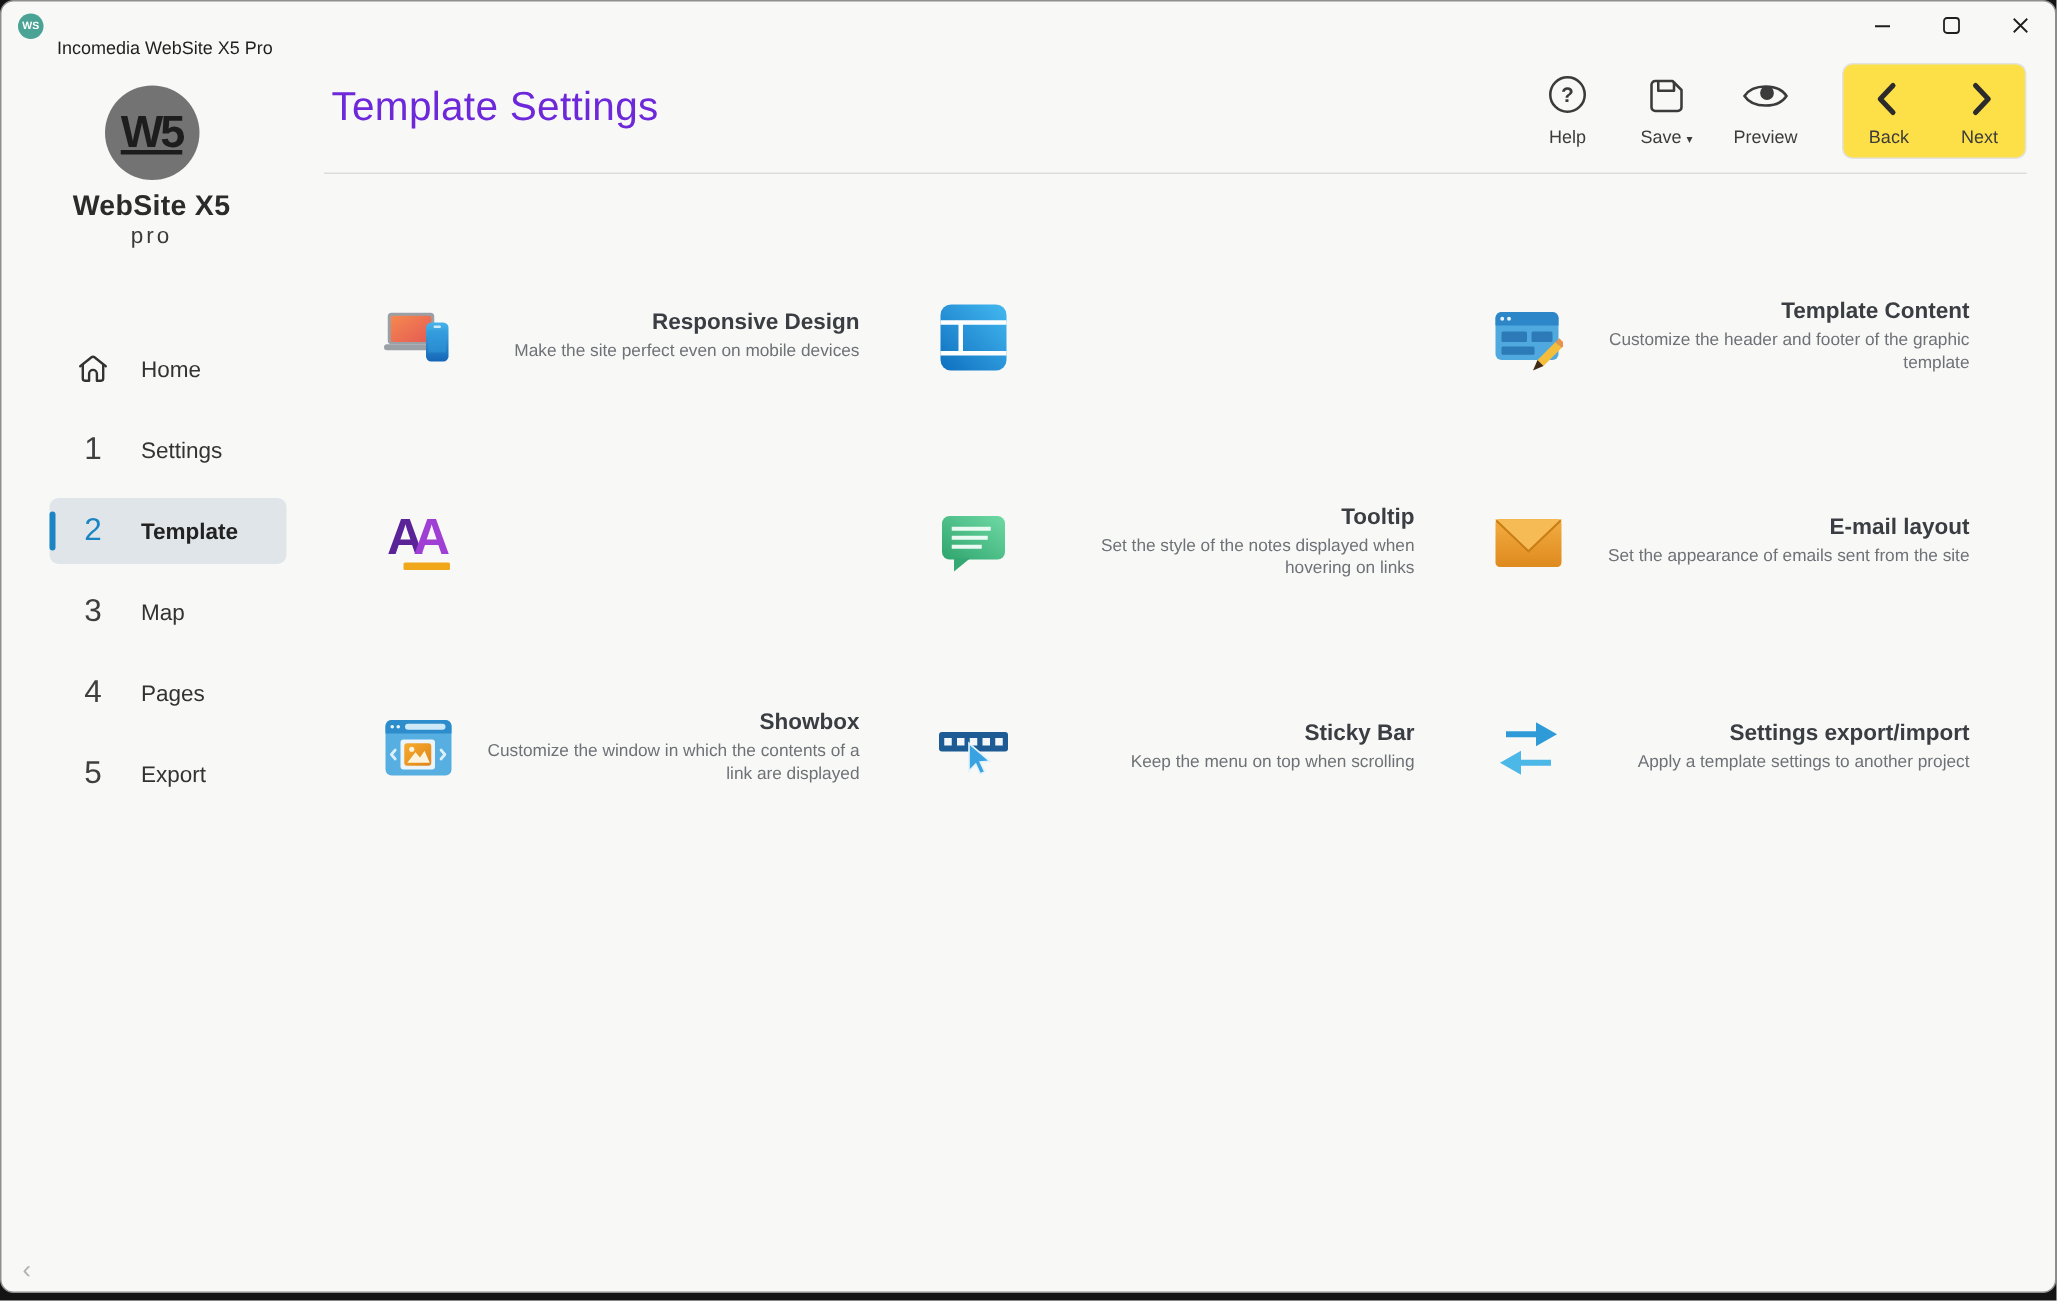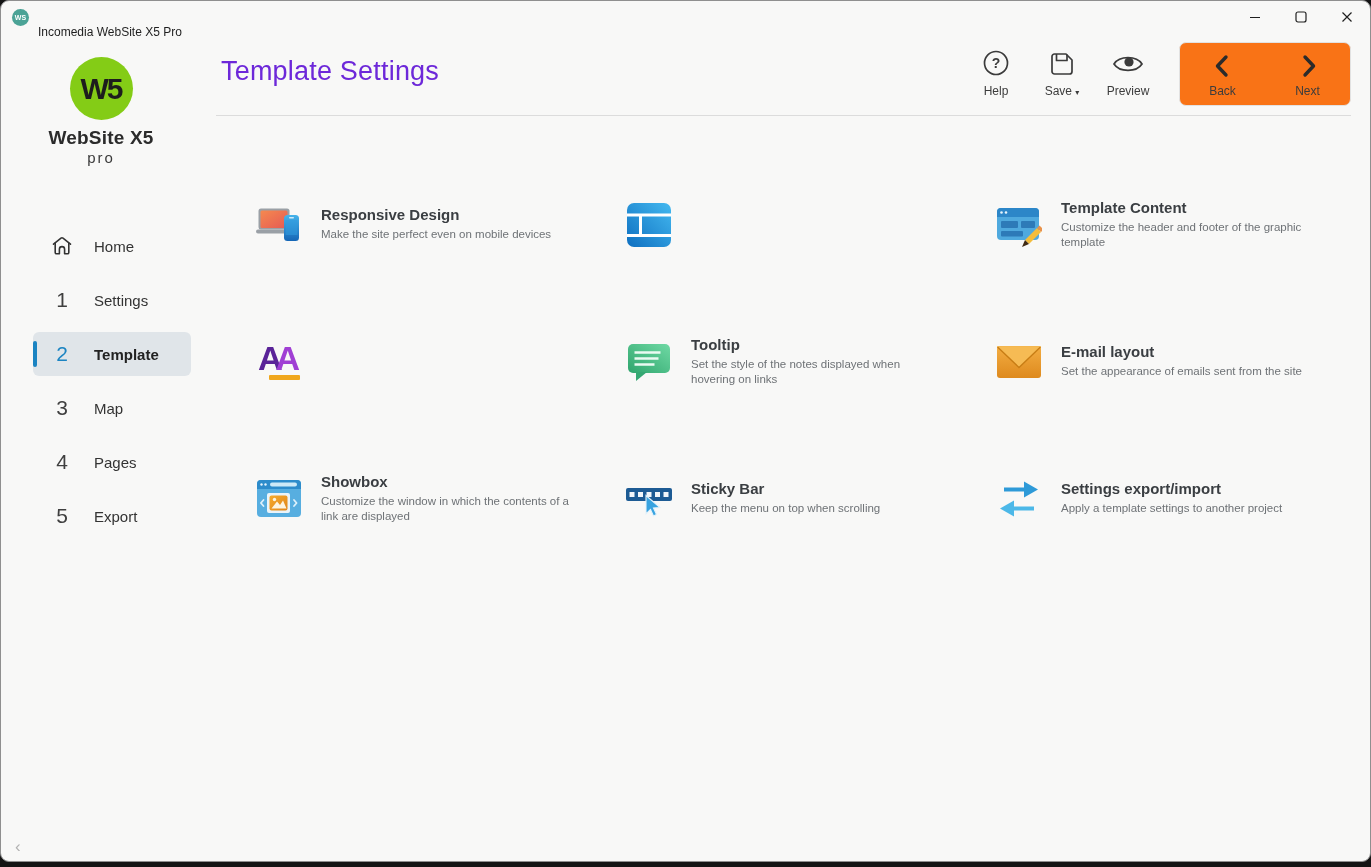--- a/index.html
+++ b/index.html
@@ -18,23 +18,23 @@
   .win-btn { width:46px; height:32px; display:flex; align-items:center; justify-content:center; }
   .win-btn svg { display:block; }
 
   
   .layout { display:flex; height:830px; }
   .sidebar { width:200px; flex-shrink:0; position:relative; }
   .main { flex:1; padding-left:20px; position:relative; }
 
   
   .logo-block { margin-top:24px; text-align:center; }
-  .logo-badge { width:63px; height:63px; border-radius:50%; background:#84cc16; margin:0 auto;
+  .logo-badge { width:63px; height:63px; border-radius:50%; background:#737373; margin:0 auto;
                 display:flex; align-items:center; justify-content:center;
-                font-size:30px; font-weight:600; letter-spacing:-2px; color:#1d1d1d; }
+                font-size:30px; font-weight:600; letter-spacing:-2px; color:#1d1d1d;text-decoration:underline; }
   .logo-name { margin-top:7px; font-size:19px; font-weight:600; color:#2b2b2b; letter-spacing:.2px; }
   .logo-edition { font-size:15px; color:#3a3a3a; letter-spacing:2px; margin-top:0px; }
 
   .nav { margin-top:58px;margin-left:24px; }
   .nav-item { height:44px; margin:0 10px 10px 8px; display:flex; align-items:center;
               padding-left:14px; border-radius:6px; position:relative; cursor:default; }
   .nav-item .num { width:30px; text-align:center; font-size:21px; color:#3f3f3f; }
   .nav-item .nav-ic { width:30px; display:flex; justify-content:center; }
   .nav-item .lbl { margin-left:17px; font-size:15px; color:#333; }
   .nav-item.selected { background:#e0e5e9; }
@@ -47,30 +47,30 @@
 
   
   .main-header { display:flex; align-items:flex-start; border-bottom:1px solid #dcdcdc;
                  margin:0 19px 0 -5px; padding:0 0 0 5px; height:83px; }
   .page-title { font-size:27px; font-weight:400; color:#6d28d9; margin-top:23px; letter-spacing:.2px; }
   .toolbar { margin-left:auto; display:flex; align-items:flex-start; margin-top:9px; }
   .tool { width:66px; display:flex; flex-direction:column; align-items:center; padding-top:7px; }
   .tool .t-lbl { font-size:12px; color:#3c3c3c; margin-top:5px; white-space:nowrap; }
   .tool svg { display:block; }
   .caret { font-size:8px; color:#3c3c3c; }
-  .nav-group { display:flex; border:1px solid #e2e2e2; background:#f97316; border-radius:7px;
-               margin-left:18px; height:64px; width:172px; justify-content:space-around; }
+  .nav-group { display:flex; border:1px solid #e2e2e2; background:#fde047; border-radius:7px;
+               margin-left:18px; height:64px; width:123px; justify-content:space-around; }
   .nav-group .tool { padding-top:10px; width:70px; }
 
   
   .grid { display:grid; grid-template-columns:370px 370px 370px; grid-auto-rows:137px;
           margin-left:35px; margin-top:40px; align-items:center; }
   .feature { display:flex; align-items:center; gap:19px; cursor:default; }
   .fi { width:46px; height:46px; flex-shrink:0; display:flex; align-items:center; justify-content:center; }
-  .ftext { width:252px; }
+  .ftext { width:252px;text-align:right; }
   .ftitle { font-size:15px; font-weight:700; color:#3a3e42; margin-bottom:4px; }
   .fdesc { font-size:11.5px; color:#6e7276; line-height:1.32; }
 
   
   .aa-wrap { display:flex; flex-direction:column; align-items:center; }
   .aa { font-size:34px; font-weight:800; line-height:.9; letter-spacing:-7px; padding-right:7px; }
   .aa .a1 { color:#5a2398; } .aa .a2 { color:#a03fd4; }
   .aa-bar { width:31px; height:5px; background:#f0a71c; border-radius:1px; margin-top:2px; margin-left:10px; }
 </style>
 </head>

